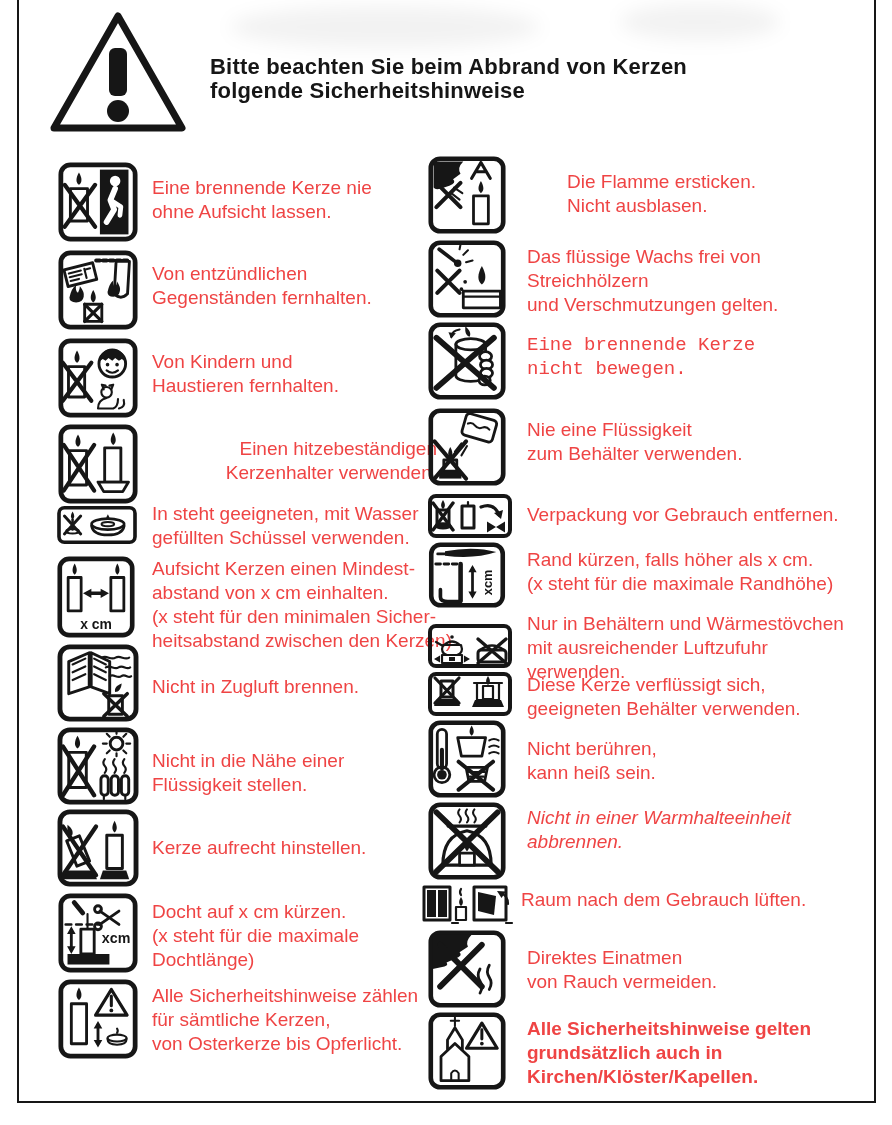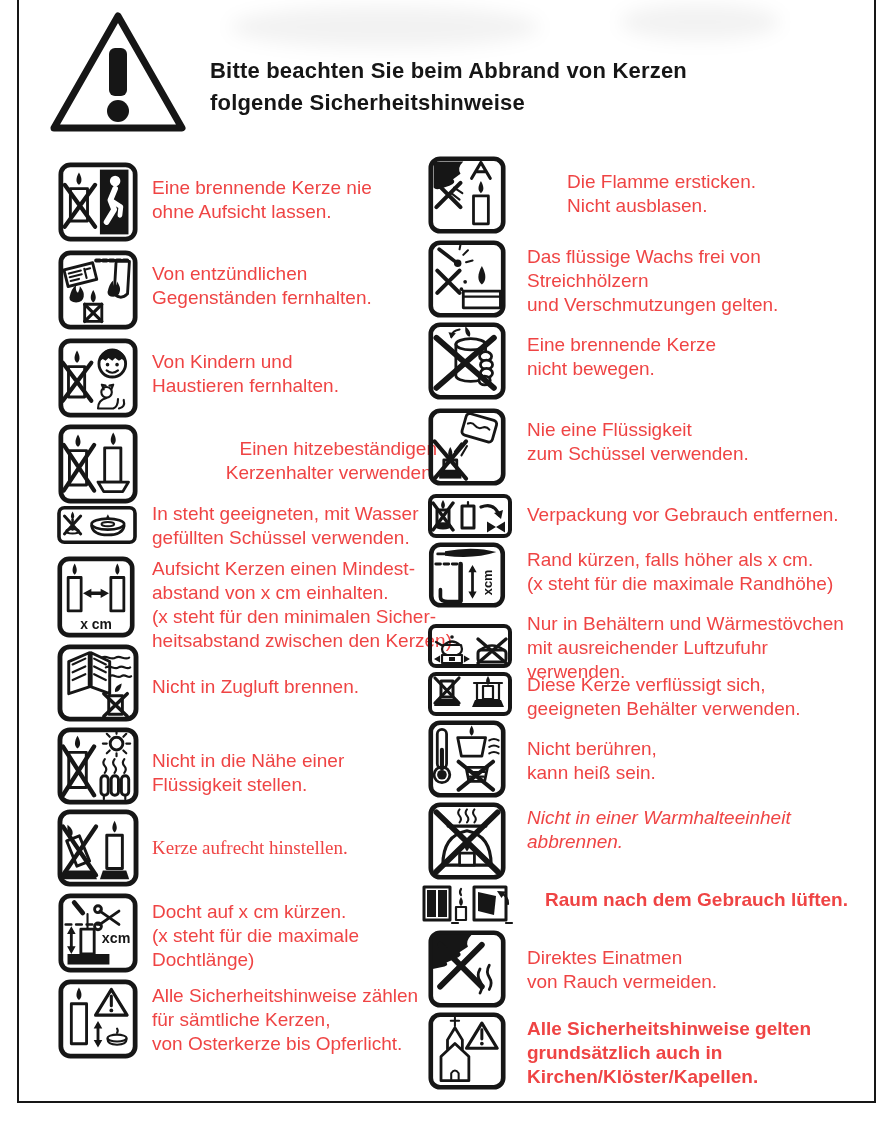--- a/index.html
+++ b/index.html
@@ -2,21 +2,21 @@
 <html><head>
 <meta charset="utf-8">
 <style>
   html,body{margin:0;padding:0;background:#fff;}
   #page{position:relative;width:892px;height:1125px;background:#fff;overflow:hidden;
         font-family:"Liberation Sans",sans-serif;color:#1c1c1c;}
   #frame{position:absolute;left:17px;top:-4px;width:855px;height:1105px;
          border:2px solid #161616;border-top:none;pointer-events:none;}
   .smudge{position:absolute;background:rgba(0,0,0,0.05);border-radius:50%;filter:blur(9px);}
   #title{position:absolute;left:210px;top:55px;width:600px;font-size:22px;font-weight:bold;
-         line-height:32px;white-space:pre-line;letter-spacing:0.2px;color:#161616;}
+         line-height:24px;white-space:pre-line;letter-spacing:0.2px;color:#161616;}
   .col{position:absolute;top:0;}
   #col-left{left:57px;width:380px;}
   #col-right{left:428px;width:430px;}
   .item{position:absolute;left:0;}
   .icn{position:absolute;left:0;top:0;}
   .txt{position:absolute;font-size:19px;line-height:24px;white-space:pre-line;color:#ef4444;}
   #col-left .txt{left:95px;width:285px;}
   #col-right .txt{left:99px;width:340px;}
   
   .s{stroke:#161616;fill:none;stroke-width:3;stroke-linecap:round;stroke-linejoin:round;}
@@ -189,21 +189,21 @@
         <g transform="rotate(-22 22 44)">
           <path class="f" d="M22,14 C25,19.5 25,23.5 22,26 C19,23.5 19,19.5 22,14 Z"></path>
           <rect class="sw" x="15" y="29" width="14" height="28"></rect>
         </g>
         <path class="f" d="M7,63 H37 l4,9 H4 Z"></path>
         <path class="x" d="M6,18 L40,68 M40,18 L6,68"></path>
         <path class="f" d="M59,12 C62,17.5 62,21.5 59,24 C56,21.5 56,17.5 59,12 Z"></path>
         <rect class="sw" x="51" y="27" width="16" height="34"></rect>
         <path class="f" d="M47,63 h24 l3,9 H44 Z"></path>
       </svg>
-      <div class="txt" style="top:27px;font-family:Liberation Serif, serif;">Kerze aufrecht hinstellen.</div>
+      <div class="txt" style="top:27px;">Kerze aufrecht hinstellen.</div>
     </div>
 
     <div class="item" style="top:893px;">
       <svg class="icn" width="82" height="80" viewBox="0 0 84 84">
         <rect class="fr" x="3" y="3" width="78" height="78" rx="10"></rect>
         <path class="s" style="stroke-width:5" d="M17,10 L26,21"></path>
         <path class="s" style="stroke-width:2.6;stroke-dasharray:6 5" d="M8,33 H44"></path>
         <path class="s2" d="M31,38 V22"></path>
         <rect class="sw" x="24" y="38" width="14" height="26"></rect>
         <path class="s" d="M44,19 L64,33 M44,33 L64,19"></path>
@@ -281,39 +281,39 @@
         <path class="s2" d="M34,8 q-8,1 -9,8"></path>
           <path class="f" d="M25,18 l-3,-7 8,1 Z"></path>
         <path class="sw" d="M30,24 a16,6 0 1 0 32,0 a16,6 0 1 0 -32,0"></path>
         <path class="s" d="M30,24 V58 M62,24 V58 M30,58 a16,6 0 0 0 32,0"></path>
         <ellipse class="sw" cx="62" cy="37" rx="6.5" ry="5"></ellipse>
         <ellipse class="sw" cx="63" cy="46" rx="6.5" ry="5"></ellipse>
         <ellipse class="sw" cx="63" cy="55" rx="6.5" ry="5"></ellipse>
         <ellipse class="sw" cx="61" cy="63" rx="6" ry="4.6"></ellipse>
         <path class="xb" d="M9,17 L71,71 M71,17 L9,71"></path>
       </svg>
-      <div class="txt" style="top:11px;">Eine brennende Kerze
+      <div class="txt" style="top:11px;font-family:Liberation Mono, monospace;">Eine brennende Kerze
 nicht bewegen.</div>
     </div>
 
     <div class="item" style="top:408px;">
       <svg class="icn" width="78" height="78" viewBox="0 0 84 84">
         <rect class="fr" x="3" y="3" width="78" height="78" rx="10"></rect>
         <g transform="rotate(16 54 22)">
           <rect class="sw" x="38" y="9" width="34" height="24" rx="4"></rect>
           <path class="s2" d="M42,20 q4,-3 8,0 q4,3 8,0 q4,-3 8,0"></path>
         </g>
         <path class="s2" d="M36,38 l-7,9 M42,41 l-6,10"></path>
         <path class="f" d="M24,42 C27,47.5 27,51.5 24,54 C21,51.5 21,47.5 24,42 Z"></path>
         <rect class="sw" x="17" y="56" width="14" height="12"></rect>
         <path class="f" d="M12,68 h24 v8 H12 Z"></path>
         <path class="x" d="M7,36 L41,76 M41,36 L7,76"></path>
       </svg>
       <div class="txt" style="top:10px;">Nie eine Flüssigkeit
-zum Schüssel verwenden.</div>
+zum Behälter verwenden.</div>
     </div>
 
     <div class="item" style="top:494px;">
       <svg class="icn" width="84" height="44" viewBox="0 0 84 44">
         <rect class="fr2" x="2" y="2" width="80" height="40" rx="6"></rect>
         <path class="f" d="M15,6 C17.5,10 17.5,13 15,15 C12.5,13 12.5,10 15,6 Z"></path>
         <rect class="sw" x="9" y="16" width="12" height="14"></rect>
         <ellipse class="f" cx="15" cy="32" rx="8.5" ry="3.4"></ellipse>
         <path class="s" style="stroke-width:3.4" d="M5,9 L25,36 M25,9 L5,36"></path>
         <path class="s2" d="M40,12 v-4"></path>
@@ -411,21 +411,21 @@
         <rect class="f" x="16" y="6" width="9" height="27"></rect>
         <path class="f" d="M39,13 C41.5,17 41.5,20 39,22 C36.5,20 36.5,17 39,13 Z"></path>
         <path class="s2" d="M39,11 q-2,-3 0,-6"></path>
         <rect class="s2" x="34" y="23" width="10" height="13" fill="#fff"></rect>
         <rect class="s" x="52" y="3" width="32" height="33" fill="#fff"></rect>
         <path class="f" d="M56,8 L74,12 L72,31 L56,27 Z"></path>
         <path class="s2" d="M86,20 q0,-9 -8,-11"></path>
         <path class="f" d="M75,7 l9,0.5 -4.5,6.5 Z"></path>
         <path class="s2" d="M30,39 h6 M84,39 h6"></path>
       </svg>
-      <div class="txt" style="left:123px;top:4px;font-weight:bold;">Raum nach dem Gebrauch lüften.</div>
+      <div class="txt" style="left:99px;top:4px;">Raum nach dem Gebrauch lüften.</div>
     </div>
 
     <div class="item" style="top:930px;">
       <svg class="icn" width="78" height="78" viewBox="0 0 84 84">
         <rect class="fr" x="3" y="3" width="78" height="78" rx="10"></rect>
         <path class="f" d="M5,5 H47 Q40,12 43,18 L34,24 Q38,28 29,31 L20,35 Q23,39 14,40 L5,42 Z"></path>
         <path class="s" d="M56,42 q-4,7 0,13 q4,6 0,13 M66,38 q-4,7 0,13 q4,6 0,13"></path>
         <path class="xb" d="M13,16 L58,61 M58,16 L13,61"></path>
       </svg>
       <div class="txt" style="top:16px;">Direktes Einatmen

